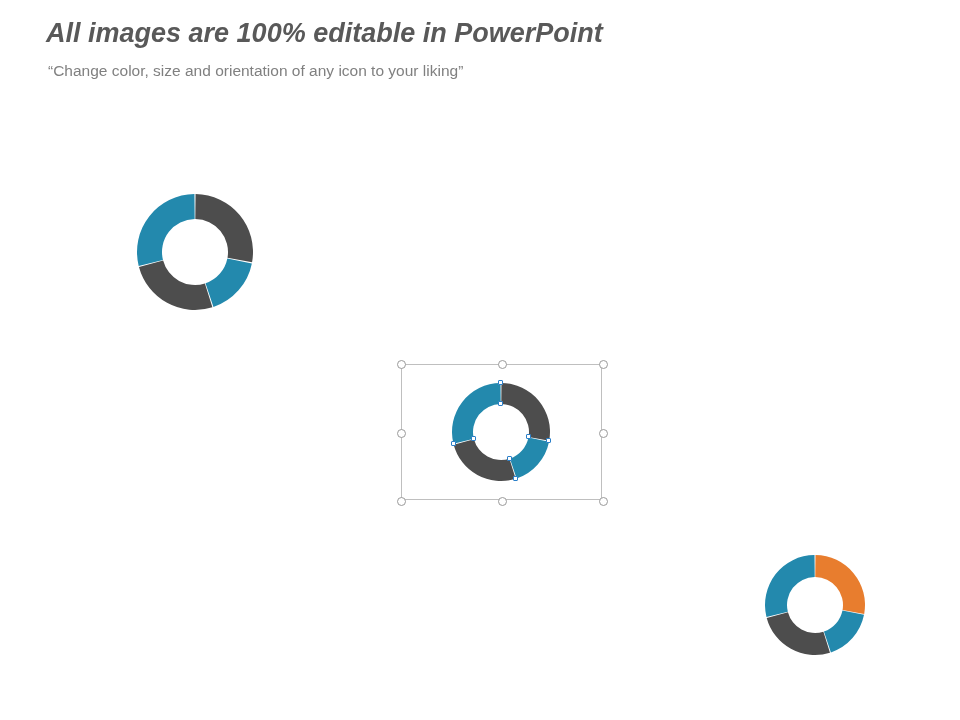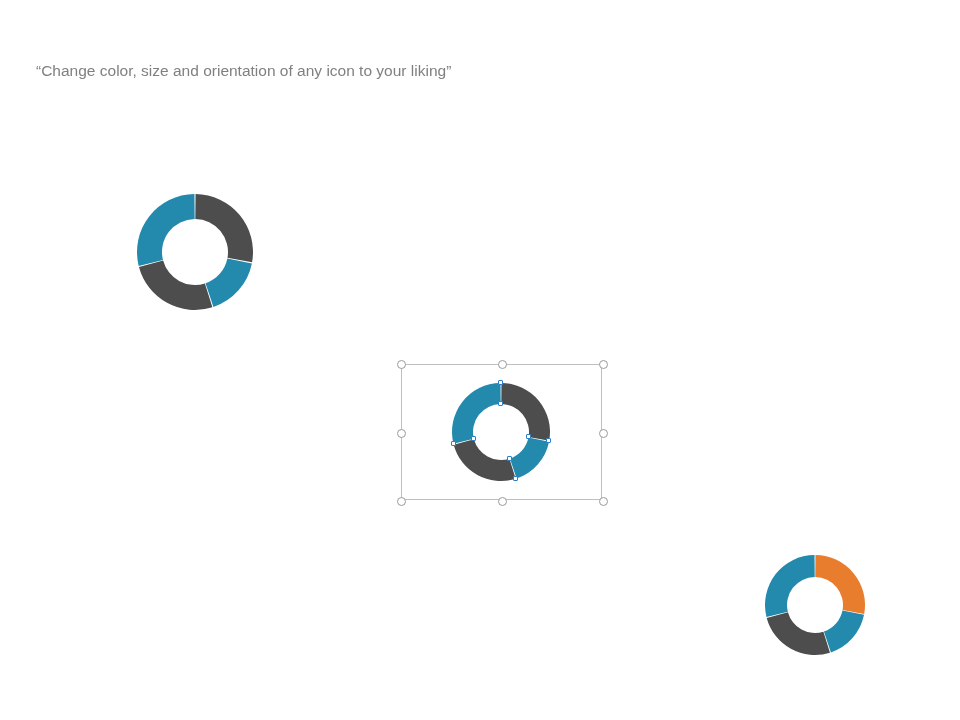--- a/index.html
+++ b/index.html
@@ -25,21 +25,21 @@
     top: 18px;
     font-size: 27px;
     font-style: italic;
     font-weight: 600;
     color: #595959;
     letter-spacing: 0px;
     white-space: nowrap;
   }
   .subtitle {
     position: absolute;
-    left: 36px;
+    left: 48px;
     top: 62px;
     font-size: 15.5px;
     color: #808080;
     white-space: nowrap;
   }
   .donut-wrap {
     position: absolute;
   }
   .donut-wrap svg { display: block; }
 
@@ -80,20 +80,21 @@
     border: 1.4px solid #2a7fc9;
     box-sizing: border-box;
     border-radius: 1px;
   }
 </style>
 </head>
 <body>
 
 <div class="slide">
 
+  <div class="title">All images are 100% editable in PowerPoint</div>
 
   <div class="subtitle">“Change color, size and orientation of any icon to your liking”</div>
 
   <div class="donut-wrap" id="donut-0" style="left: 133px; top: 190px;">
       <svg width="124" height="124" viewBox="0 0 124 124">
         <path d="M 62.5567514808192 4.00267223579516 A 58 58 0 0 1 119.07436046348487 72.32072563748284 L 94.4733430223276 67.87213700063678 A 33 33 0 0 0 62.3167723942592 29.001520410021385 Z" fill="#4D4D4D"></path>
         <path d="M 118.86571081473795 73.41450540034889 A 58 58 0 0 1 80.45166203126337 116.98669082863628 L 72.49835943158088 93.28553098870685 A 33 33 0 0 0 94.35462856700607 68.49445996916401 Z" fill="#2389AD"></path>
         <path d="M 79.39265778368318 117.3307821670694 A 58 58 0 0 1 5.9632234000769415 76.96260900679812 L 30.117006417285157 70.5132085728334 A 33 33 0 0 0 71.8958225320956 93.48130709505674 Z" fill="#4D4D4D"></path>
         <path d="M 5.686306474189344 75.88408878828825 A 58 58 0 0 1 61.44324851918076 4.00267223579516 L 61.68322760574078 29.001520410021385 A 33 33 0 0 0 29.959450235314627 69.89956775885366 Z" fill="#2389AD"></path>
       </svg>

